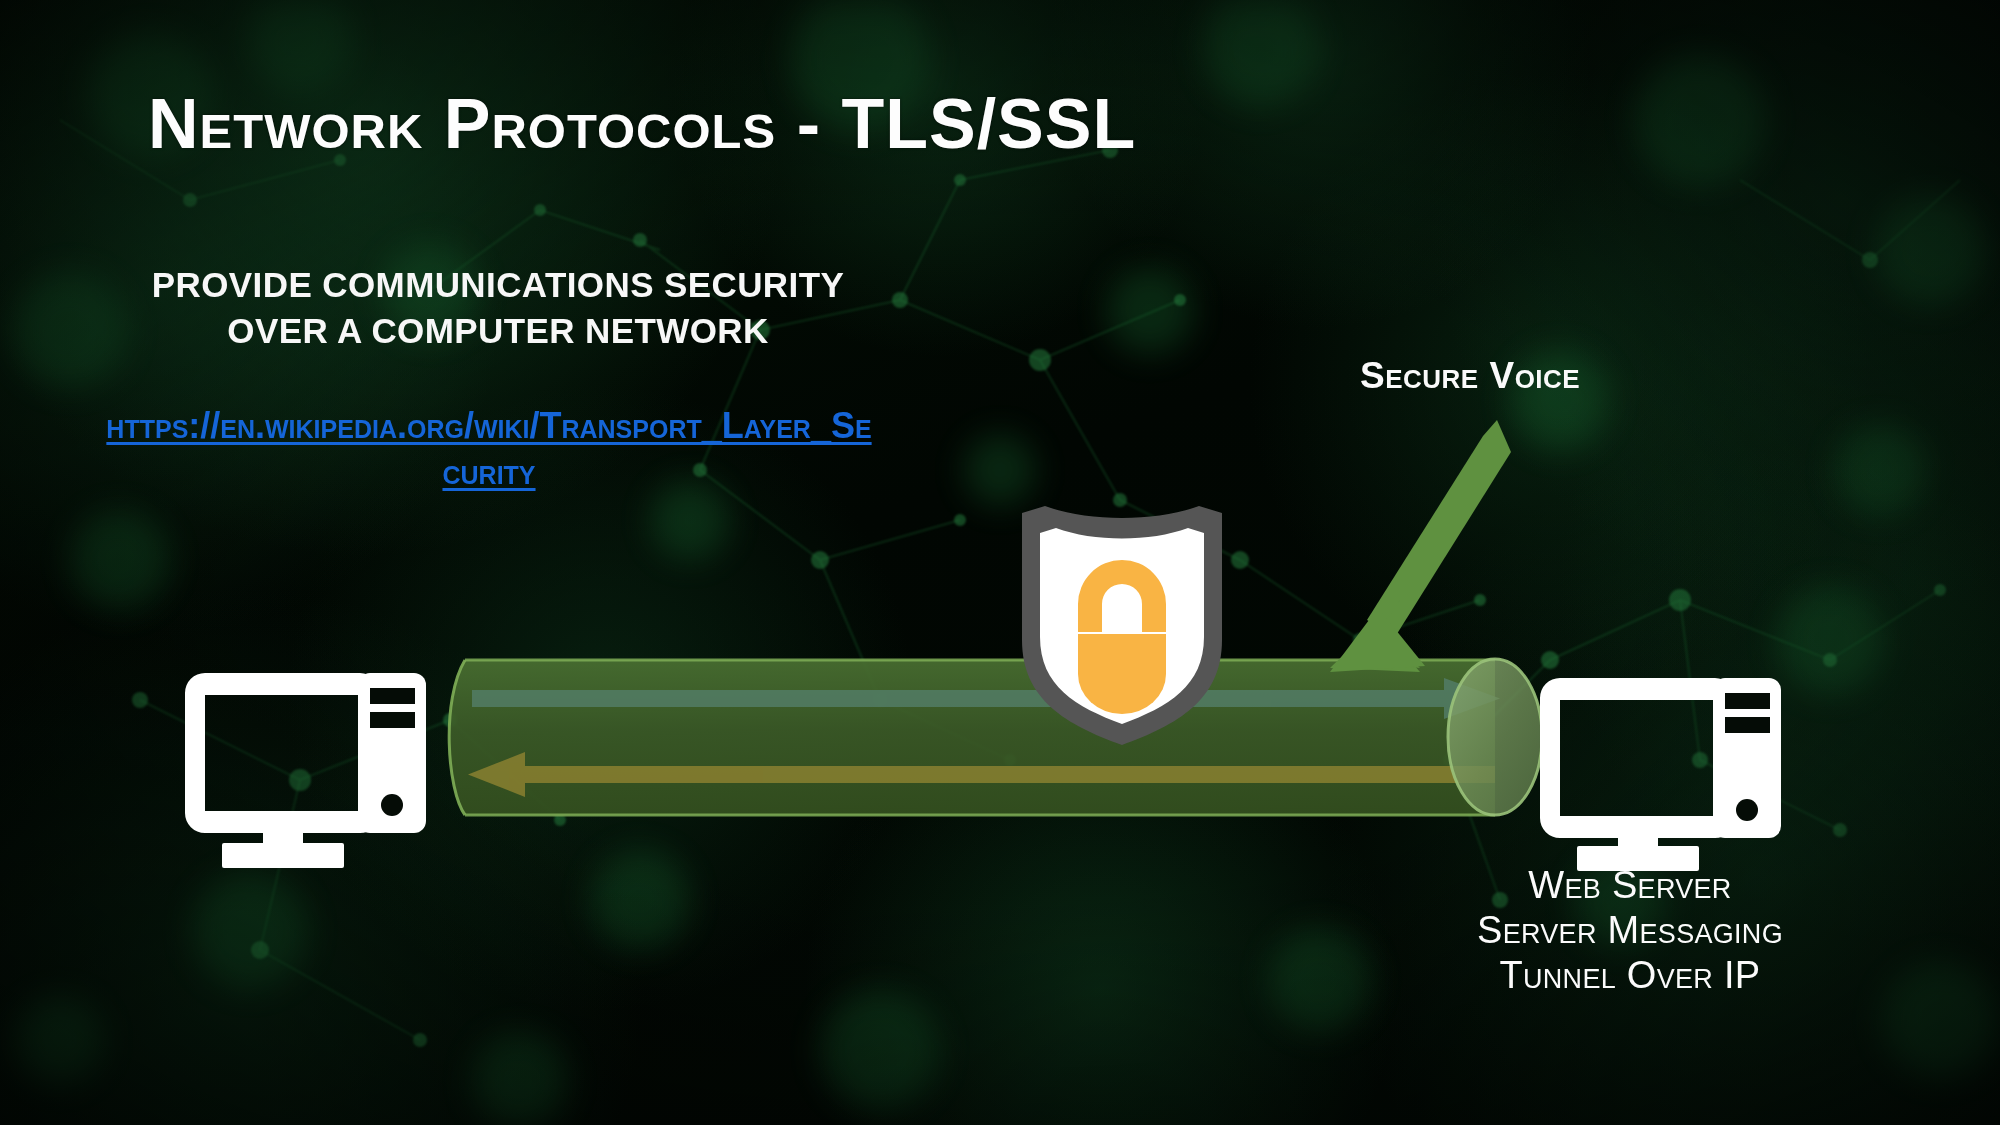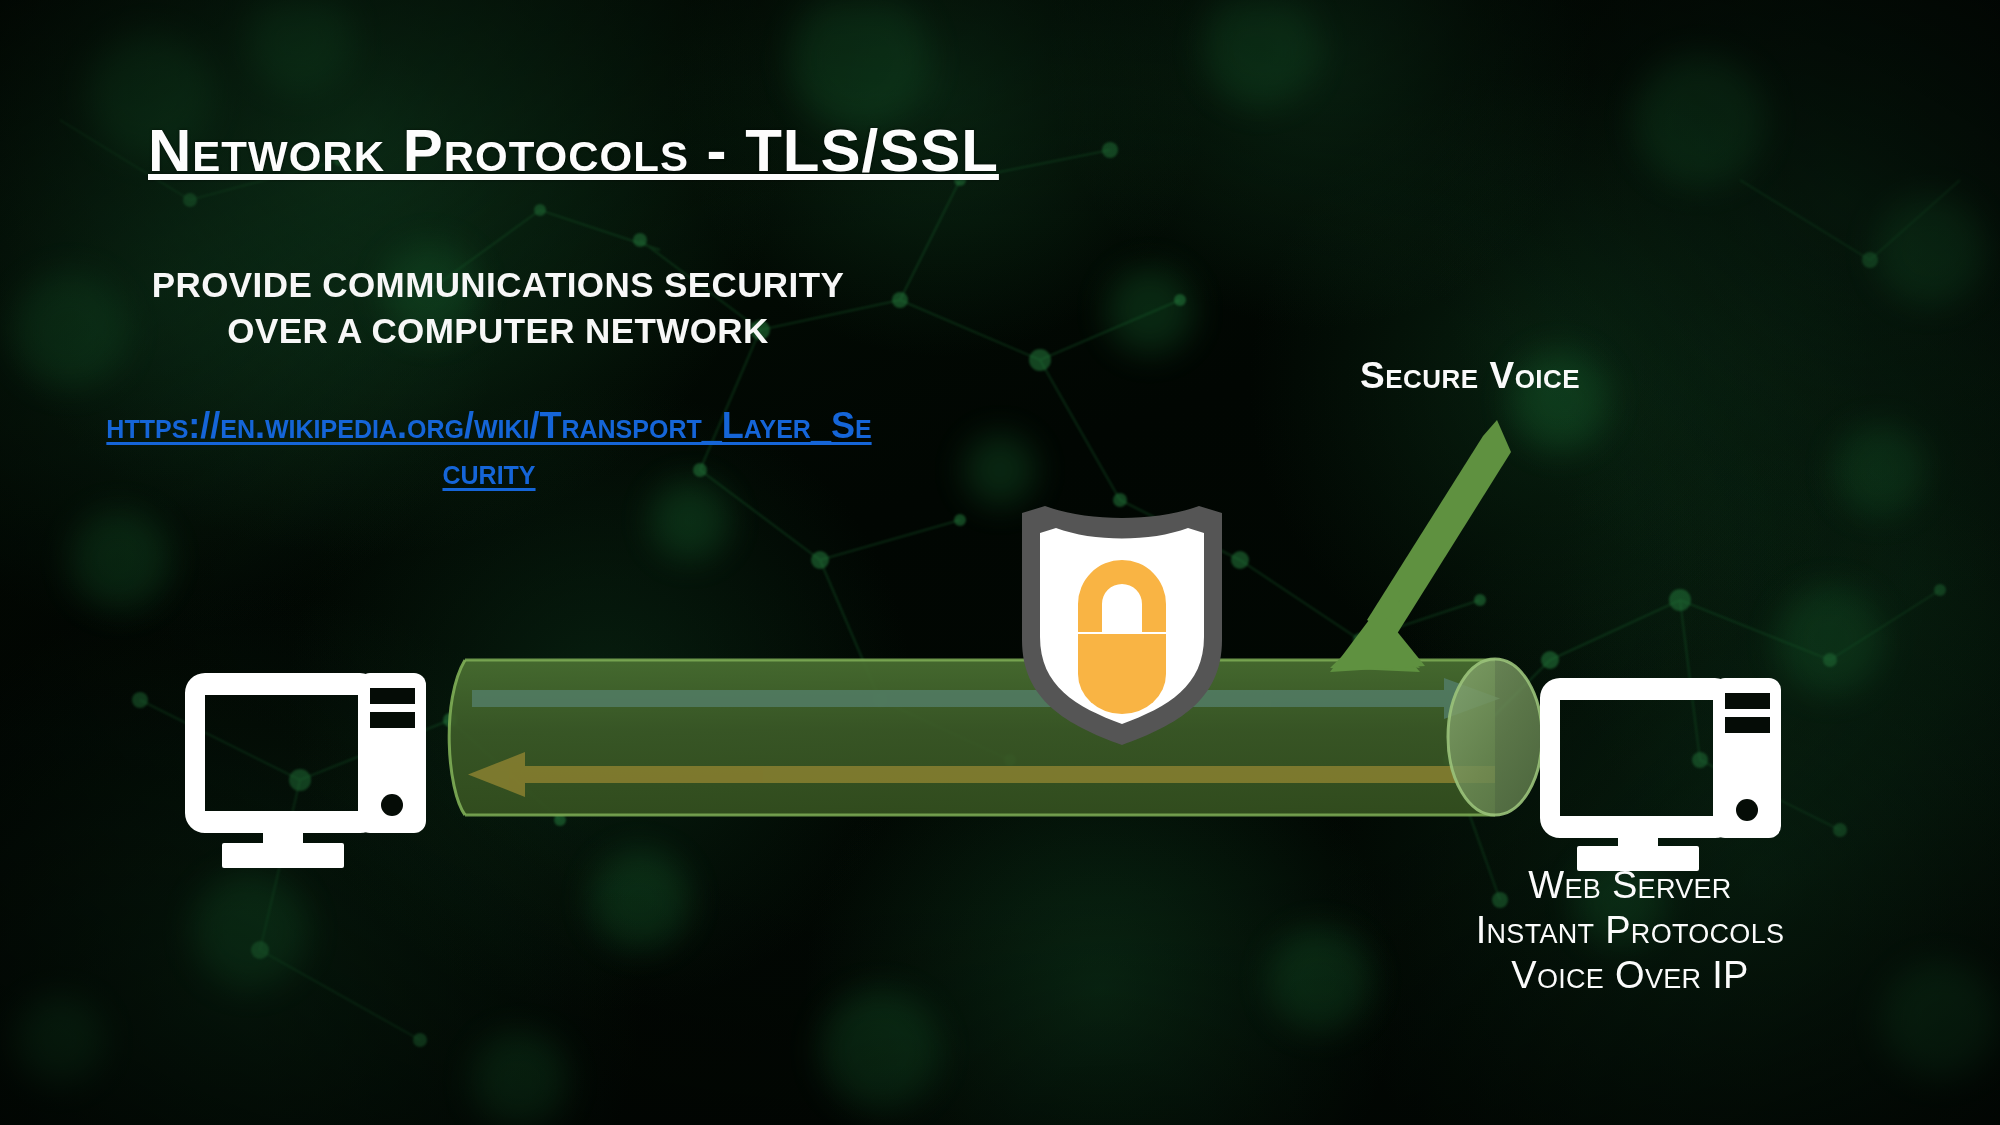--- a/index.html
+++ b/index.html
@@ -34,30 +34,29 @@
   }
   .bg-mesh { position:absolute; inset:0; filter: blur(1.1px); opacity:.85; }
   .bg-bokeh { position:absolute; inset:0; filter: blur(16px); opacity:.75; }
   .bg-vignette {
     position:absolute; inset:0;
     background: radial-gradient(ellipse 78% 74% at 50% 50%, rgba(0,0,0,0) 40%, rgba(0,0,0,0.72) 100%);
   }
 
   #title {
     position: absolute;
-    left: 148px; top: 119px;
+    left: 148px; top: 88px;
     width: 1560px;
-    font-size: 60px;
+    font-size: 70px;
     font-weight: bold;
     color: #fdfdfd;
     letter-spacing: 1px;
     line-height: 1.05;
     font-variant: small-caps;
     text-shadow: 0 0 3px rgba(0,0,0,.6);
-    text-decoration: underline;
   }
 
   #subtitle {
     position: absolute;
     left: 110px; top: 262px;
     width: 700px;
     text-align: center;
     font-size: 35px;
     font-weight: bold;
     color: #f7f7f7;
@@ -313,17 +312,17 @@
     <div>Provide communications security</div>
     <div>over a computer network</div>
   </div>
 
   <div id="wiki-link">https://en.wikipedia.org/wiki/Transport_Layer_Security</div>
 
   <div id="tunnel-label">Secure Voice</div>
 
   <div id="services">
     <div>Web Server</div>
-    <div>Instant Protocols</div>
-    <div>Voice Over IP</div>
+    <div>Server Messaging</div>
+    <div>Tunnel Over IP</div>
   </div>
 
 </div>
 
 </body></html>

